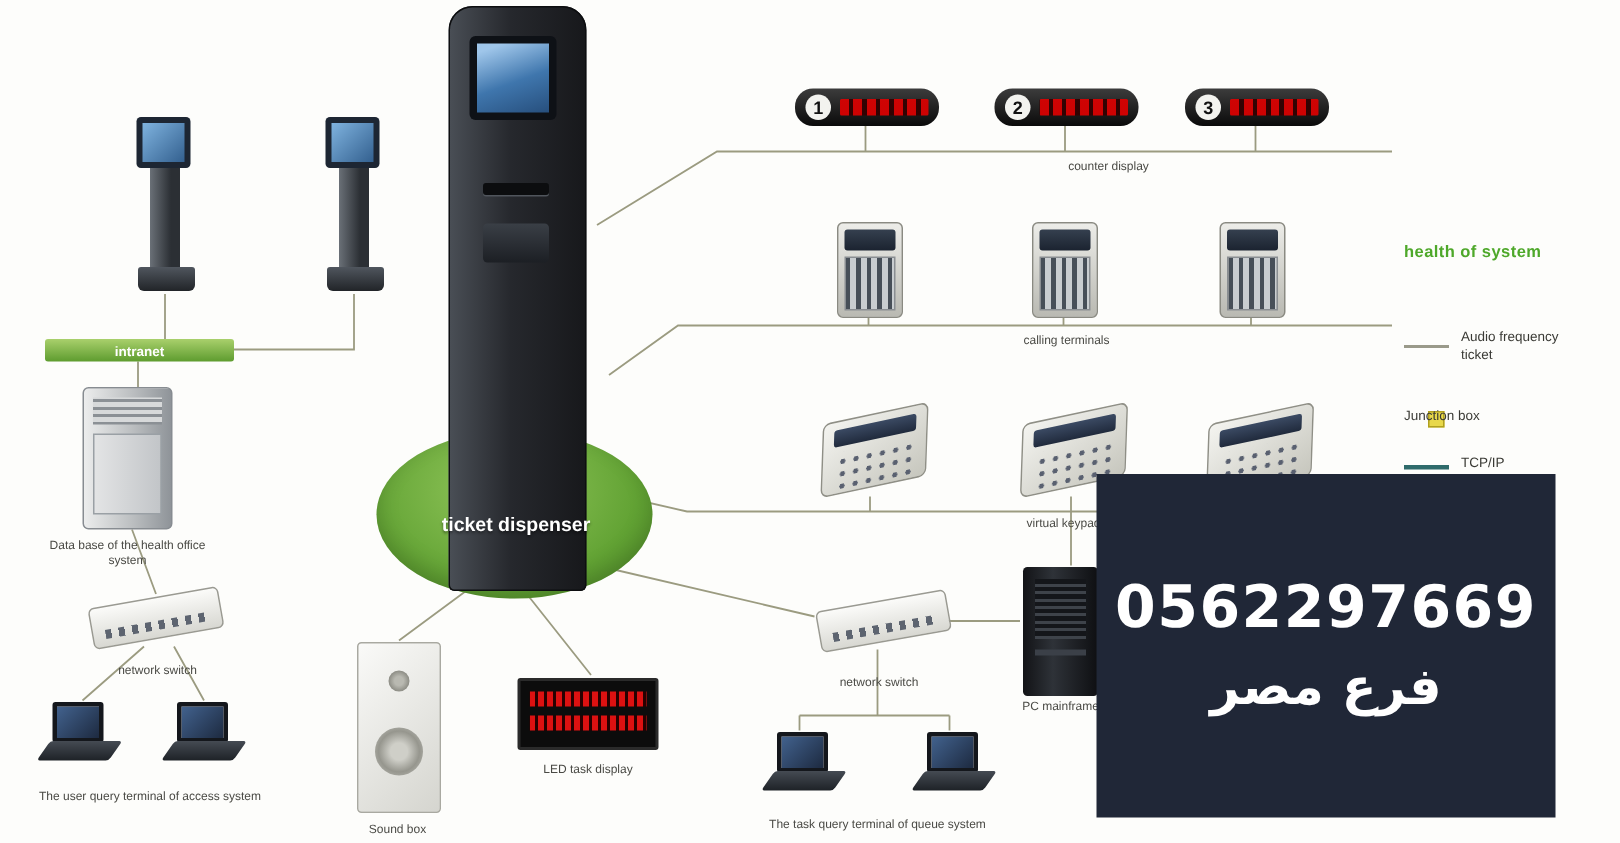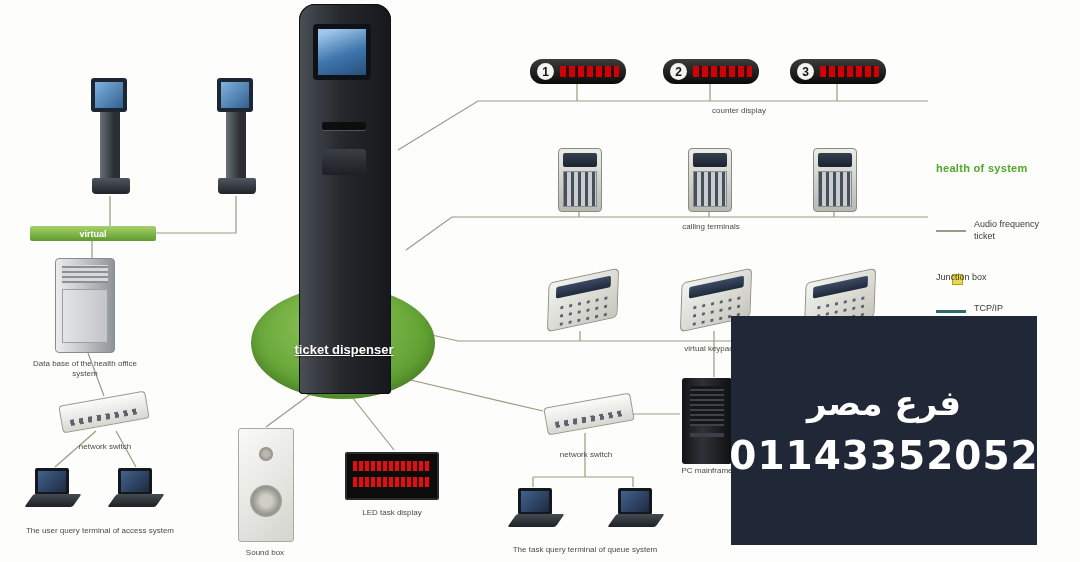--- a/index.html
+++ b/index.html
@@ -35,21 +35,21 @@
   .laptop-screen{position:absolute;left:10px;top:0;width:34px;height:27px;background:linear-gradient(135deg,#42628e,#1d2a40);border:3px solid #14171c;border-radius:2px;box-sizing:border-box;}
   .laptop-base{position:absolute;left:4px;top:26px;width:48px;height:13px;background:linear-gradient(#454b53,#1e2227);transform:skewX(-35deg);border-radius:2px;}
 
   
   .ellipse{position:absolute;left:251px;top:287px;width:184px;height:112px;z-index:2;border-radius:50%;background:radial-gradient(ellipse at 45% 35%,#93c75c,#61a233 65%,#4f8e28);box-shadow:inset 0 -6px 14px rgba(0,0,0,.18);}
   .dispenser{position:absolute;left:299px;top:4px;width:92px;height:390px;z-index:3;background:linear-gradient(90deg,#4a4f56,#26282d 45%,#17181b);border-radius:16px 16px 4px 4px;box-shadow:inset 0 0 0 1px #0d0e10;}
   .disp-screen{position:absolute;left:14px;top:20px;width:58px;height:56px;background:#0e1116;border-radius:4px;padding:5px;box-sizing:border-box;}
   .disp-screen-inner{width:100%;height:100%;background:linear-gradient(160deg,#9fc6ea 10%,#3f76ad 55%,#274f7d);}
   .disp-slot{position:absolute;left:23px;top:118px;width:44px;height:8px;background:#0c0d0f;border-radius:2px;box-shadow:0 1px 0 #50555c;}
   .disp-panel{position:absolute;left:23px;top:145px;width:44px;height:26px;background:linear-gradient(#3a3f46,#1c1f24);border-radius:3px;}
-  .disp-label{position:absolute;left:262px;top:342px;width:164px;z-index:5;color:#fff;font-size:13px;font-weight:bold;text-align:center;text-shadow:0 1px 2px rgba(0,0,0,.45);text-decoration:underline;}
+  .disp-label{position:absolute;left:262px;top:342px;width:164px;z-index:5;color:#fff;font-size:13px;font-weight:bold;text-align:center;text-shadow:0 1px 2px rgba(0,0,0,.45);}
 
   
   .soundbox{position:absolute;left:238px;top:428px;width:54px;height:112px;z-index:3;background:linear-gradient(135deg,#fafaf8,#d5d5cf);border:1px solid #a9a9a1;border-radius:3px;}
   .soundbox-tweeter{position:absolute;left:50%;top:18px;width:14px;height:14px;transform:translateX(-50%);border-radius:50%;background:radial-gradient(circle,#b9b9b1 30%,#8d8d85 70%,#c4c4bd);}
   .soundbox-cone{position:absolute;left:50%;top:56px;width:32px;height:32px;transform:translateX(-50%);border-radius:50%;background:radial-gradient(circle,#cfcfc8 25%,#96968e 60%,#c4c4bd);}
 
   
   .led{position:absolute;left:345px;top:452px;width:94px;height:48px;z-index:3;background:#0c0c0c;border:2px solid #2a2a2a;border-radius:2px;box-sizing:border-box;padding:7px 6px;display:flex;flex-direction:column;gap:6px;}
   .led-row{height:10px;background:repeating-linear-gradient(90deg,#d11 0 4px,#2a0000 4px 6px);}
 
@@ -109,21 +109,21 @@
   </div>
   <div class="kiosk" style="left:211px;top:76px">
     <div class="kiosk-screen">
         <div class="kiosk-screen-inner"></div>
       </div>
     <div class="kiosk-body"></div>
     <div class="kiosk-base"></div>
   </div>
 
   <div class="greenbar">
-    <span>virtual</span>
+    <span>intranet</span>
   </div>
 
   <div class="server">
     <div class="server-vent"></div>
     <div class="server-door"></div>
   </div>
   <div class="lbl" style="left:25px;top:359px;width:120px">Data base of the health office system</div>
 
   <div class="switch" style="left:60px;top:398px">
     <div class="switch-ports"></div>
@@ -233,17 +233,17 @@
 
   <div class="legend-title">health of system</div>
   <div class="legend-line" style="top:230px"></div>
   <div class="legend-text" style="left:974px;top:219px">Audio frequency ticket</div>
   <div class="legend-square"></div>
   <div class="legend-text" style="left:936px;top:272px">Junction box</div>
   <div class="legend-line dark" style="top:310px"></div>
   <div class="legend-text" style="left:974px;top:303px">TCP/IP</div>
 
   <div class="overlay">
+    <div class="phone">0562297669</div>
     <div class="branch" lang="ar" dir="rtl">فرع مصر</div>
-    <div class="phone">01143352052</div>
   </div>
 
 </div>
 
 </body></html>

